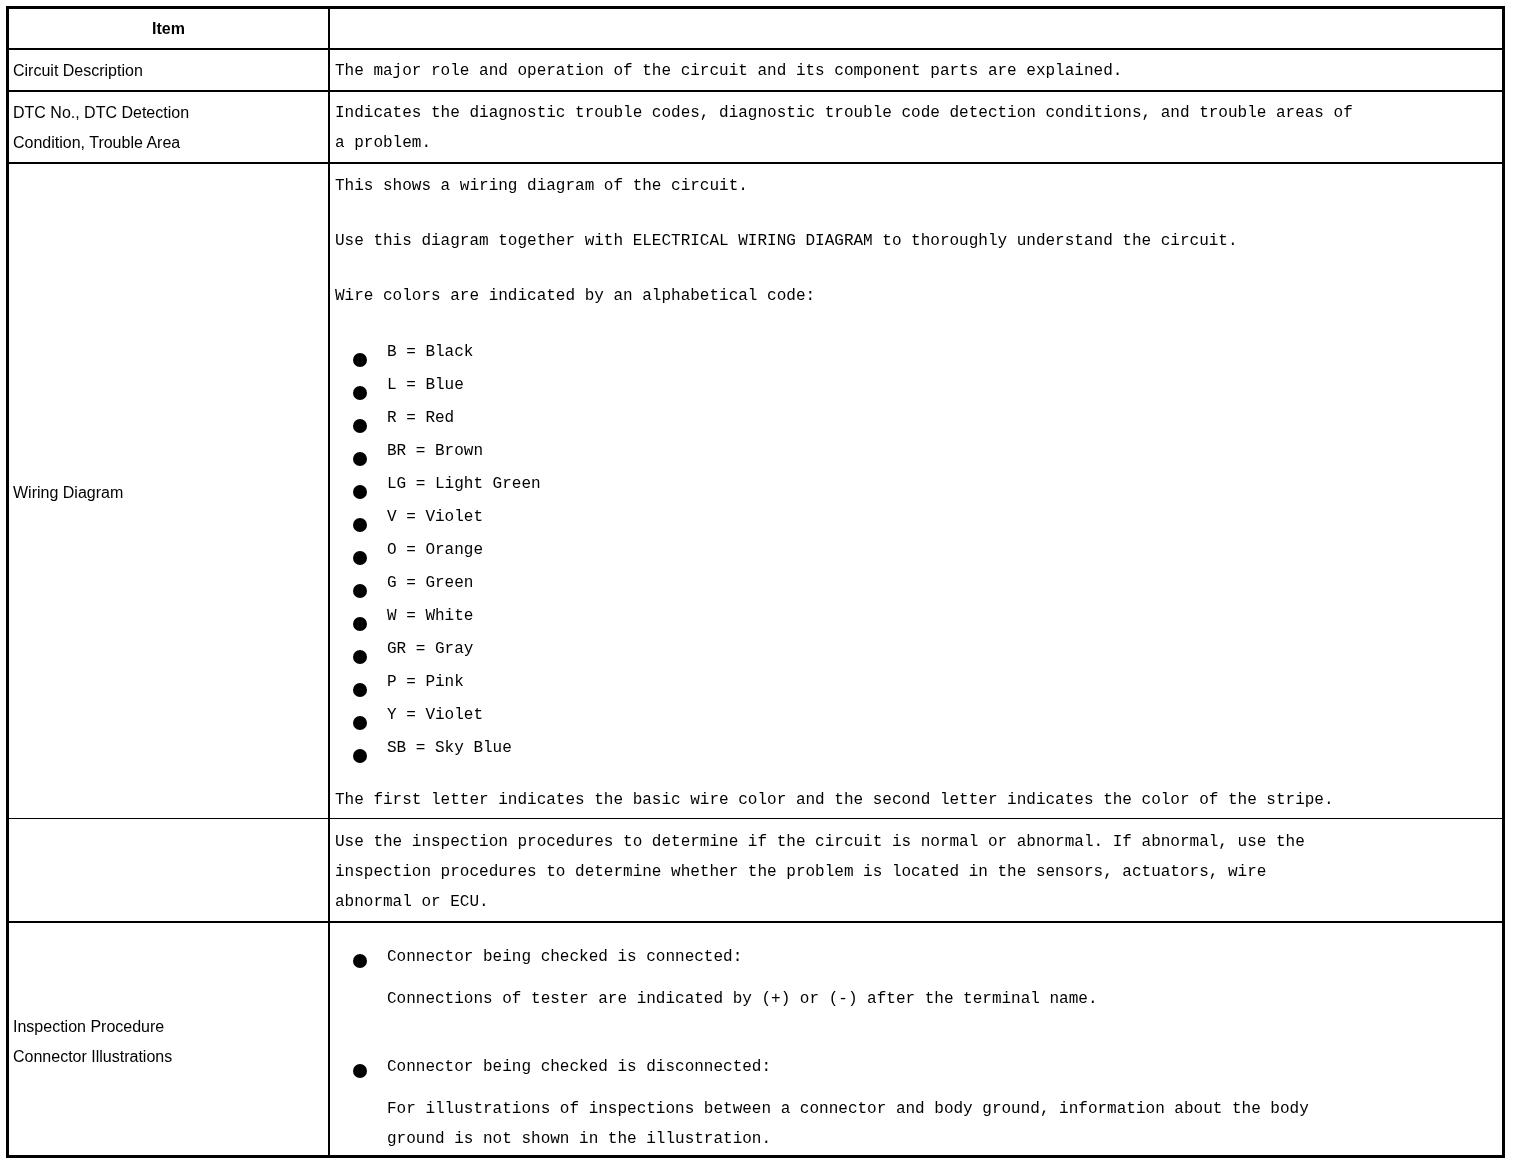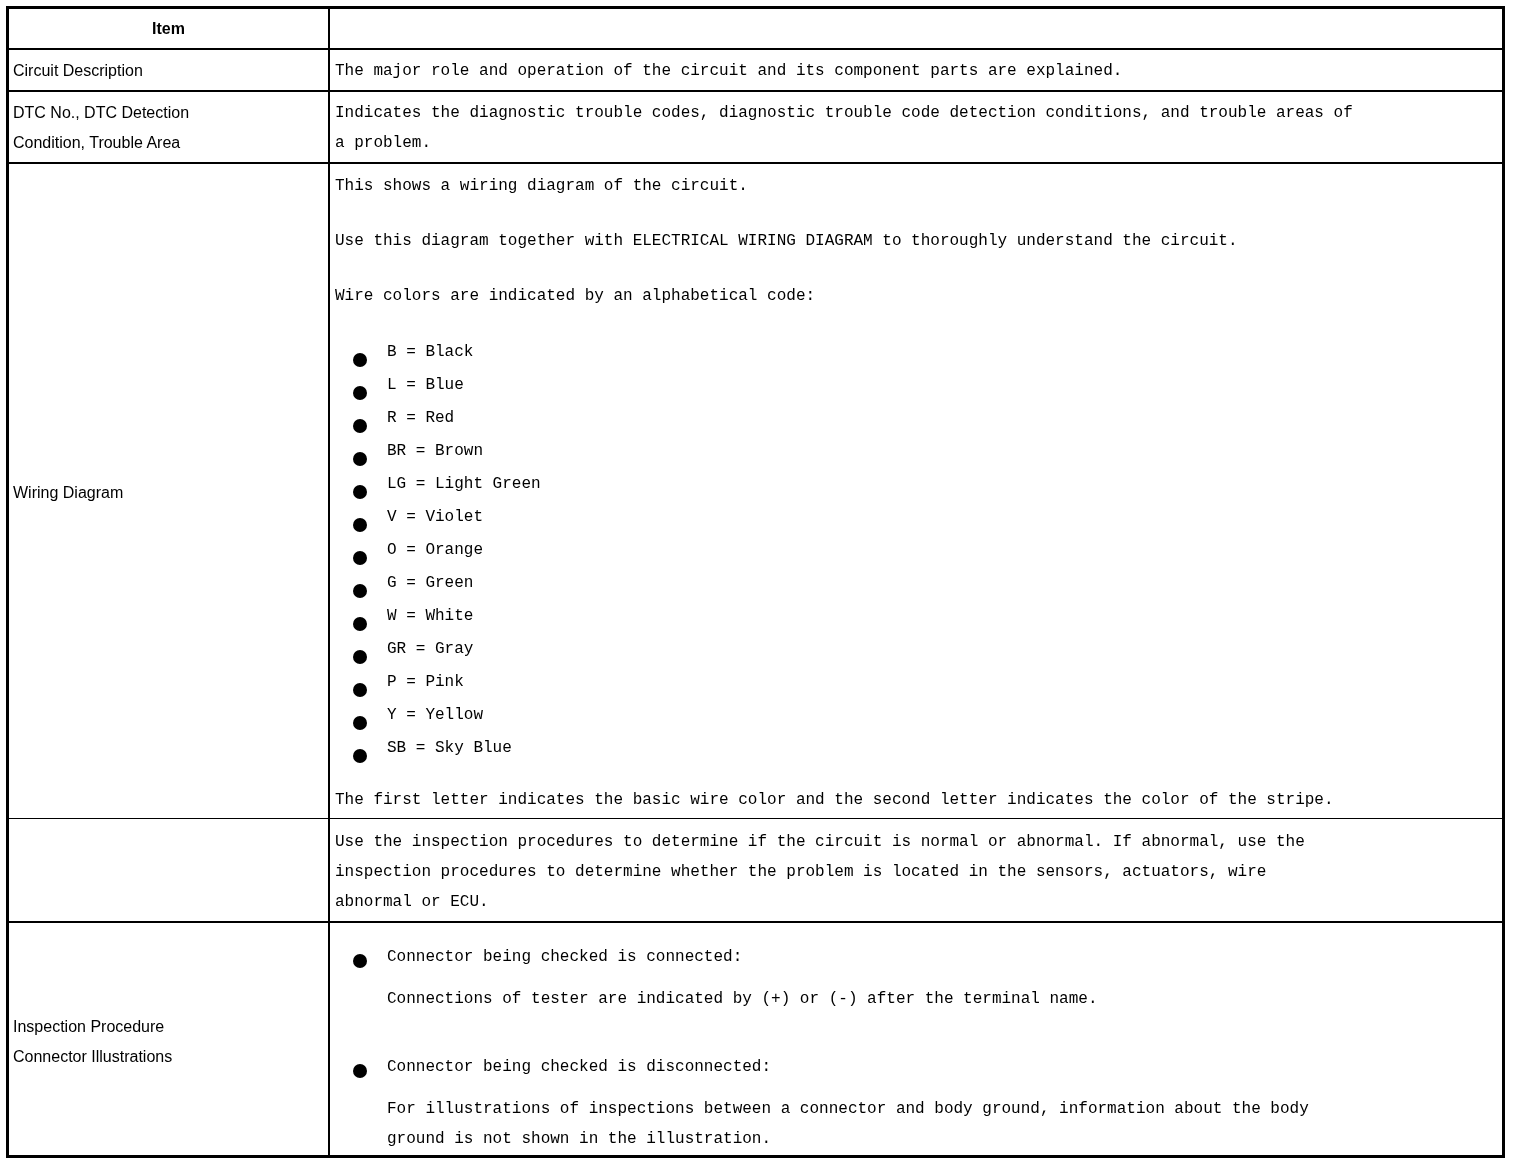--- a/index.html
+++ b/index.html
@@ -88,21 +88,21 @@
       <div class="bul">
           <span class="dot"></span>
           <span>GR = Gray</span>
         </div>
       <div class="bul">
           <span class="dot"></span>
           <span>P = Pink</span>
         </div>
       <div class="bul">
           <span class="dot"></span>
-          <span>Y = Yellow</span>
+          <span>Y = Violet</span>
         </div>
       <div class="bul">
           <span class="dot"></span>
           <span>SB = Sky Blue</span>
         </div>
     </div>
   </div>
   <div class="cell right" style="top:776px">The first letter indicates the basic wire color and the second letter indicates the color of the stripe.</div>
 
   <div class="cell right" style="top:818px">

